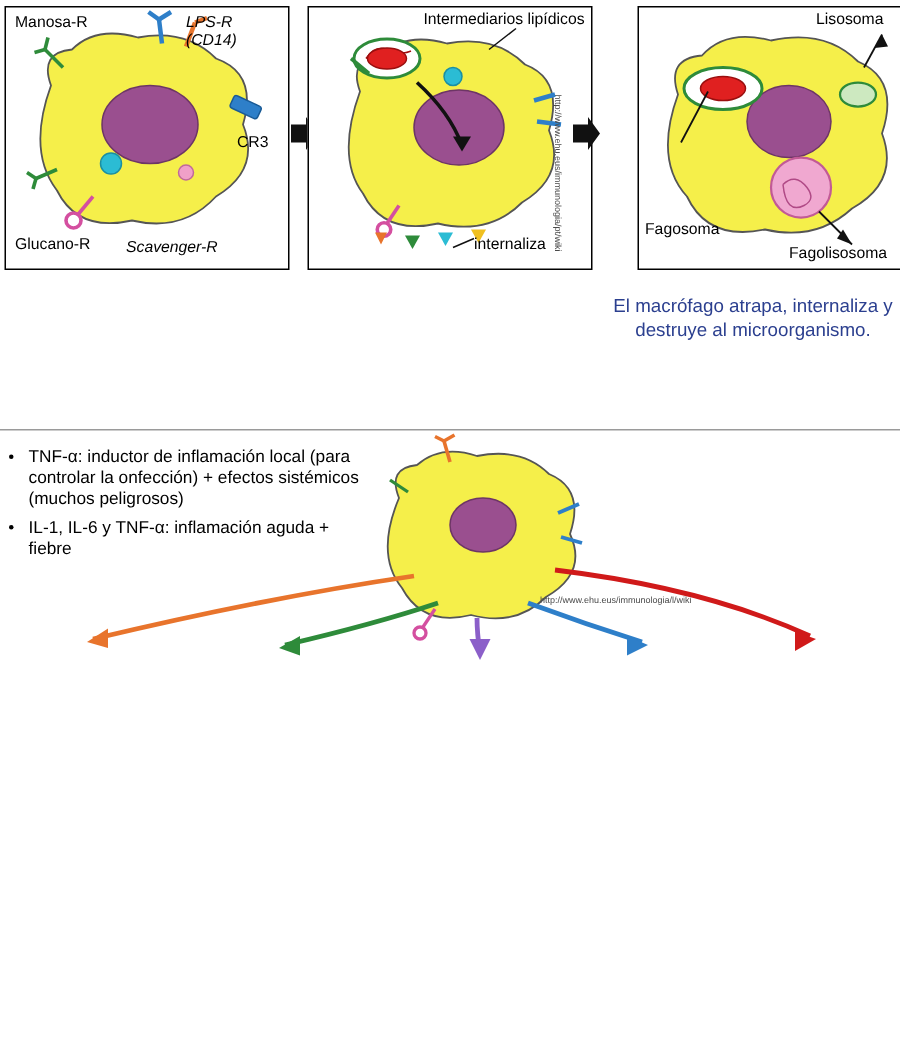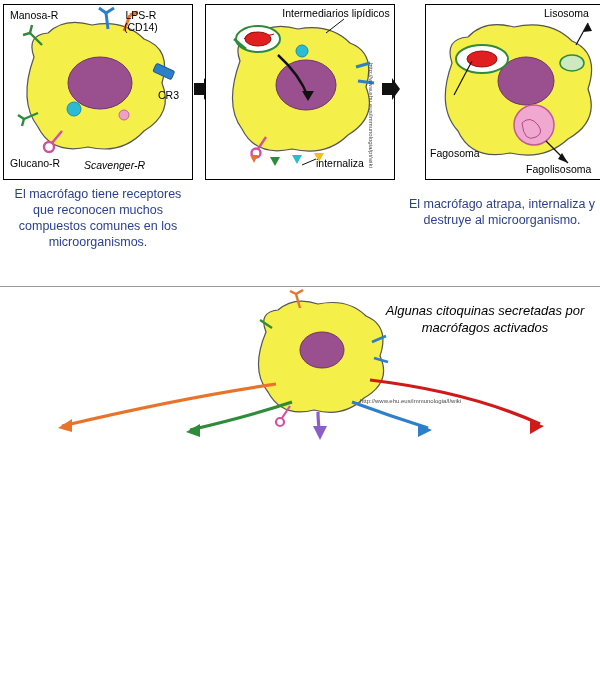--- a/index.html
+++ b/index.html
@@ -81,21 +81,21 @@
           <circle cx="45" cy="142" r="5"></circle>
       </g>
 
       <g stroke="#2e8b3a" stroke-width="2.4" fill="none">
         <path d="M34 108 l-14 6"></path>
           <path d="M20 114 l-6 -4"></path>
           <path d="M20 114 l-2 7"></path>
       </g>
     </svg>
     <span class="label-s" style="left:6px;top:4px;">Manosa-R</span>
-    <span class="label-s" style="left:120px;top:4px;white-space:pre-line;text-align:center;">LPS-R
+    <span class="label-s" style="left:120px;top:4px;white-space:pre-line;font-style:italic;">LPS-R
 (CD14)</span>
     <span class="label-s" style="left:154px;top:84px;">CR3</span>
     <span class="label-s label-i" style="left:80px;top:154px;">Scavenger-R</span>
     <span class="label-s" style="left:6px;top:152px;">Glucano-R</span>
   </div>
 
   <svg class="big-arrow" style="left:194px;" viewBox="0 0 18 22">
     <polygon points="0,5 10,5 10,0 18,11 10,22 10,17 0,17" fill="#111"></polygon>
   </svg>
 
@@ -162,30 +162,34 @@
       <polygon points="162,18 157,27 166,26" fill="#111"></polygon>
       <path d="M46 56 l-18 34" stroke="#111" stroke-width="1.2" fill="none"></path>
       <path d="M120 136 l22 22" stroke="#111" stroke-width="1.2" fill="none"></path>
       <polygon points="142,158 132,154 136,148" fill="#111"></polygon>
     </svg>
     <span class="label-s" style="left:118px;top:2px;">Lisosoma</span>
     <span class="label-s" style="left:4px;top:142px;">Fagosoma</span>
     <span class="label-s" style="left:100px;top:158px;">Fagolisosoma</span>
   </div>
 
-  <div class="caption" id="caption-1">El macrófago tiene receptores que reconocen muchos compuestos comunes en los microorganismos.</div>
   <div class="caption" id="caption-3">El macrófago atrapa, internaliza y destruye al microorganismo.</div>
 </div>
 
 <div class="divider"></div>
 
 <div id="bottom-section">
 
-
-  <div class="right-title">Algunas citoquinas secretadas por macrófagos activados</div>
+  <div class="bullets">
+    <ul>
+      <li>TNF-α: inductor de inflamación local (para controlar la onfección) + efectos sistémicos (muchos peligrosos)</li>
+      <li>IL-1, IL-6 y TNF-α: inflamación aguda + fiebre</li>
+    </ul>
+  </div>
+
 
   <svg class="abs" style="left:0;top:0;width:600px;height:180px;" viewBox="0 0 600 180">
 
     <path d="M266 44 Q258 24 278 22 Q294 8 318 16 Q348 10 366 28 Q390 38 380 68 Q392 94 364 110 Q344 130 314 122 Q282 130 268 104 Q250 82 266 44 Z" fill="#f5ef4a" stroke="#555" stroke-width="1.2"></path>
     <ellipse cx="322" cy="62" rx="22" ry="18" fill="#9a4f8f" stroke="#6d3566"></ellipse>
 
     <g stroke="#e8742c" stroke-width="2.4" fill="none">
       <path d="M300 20 l-4 -14"></path>
         <path d="M296 6 l-6 -3"></path>
         <path d="M296 6 l7 -4"></path>

